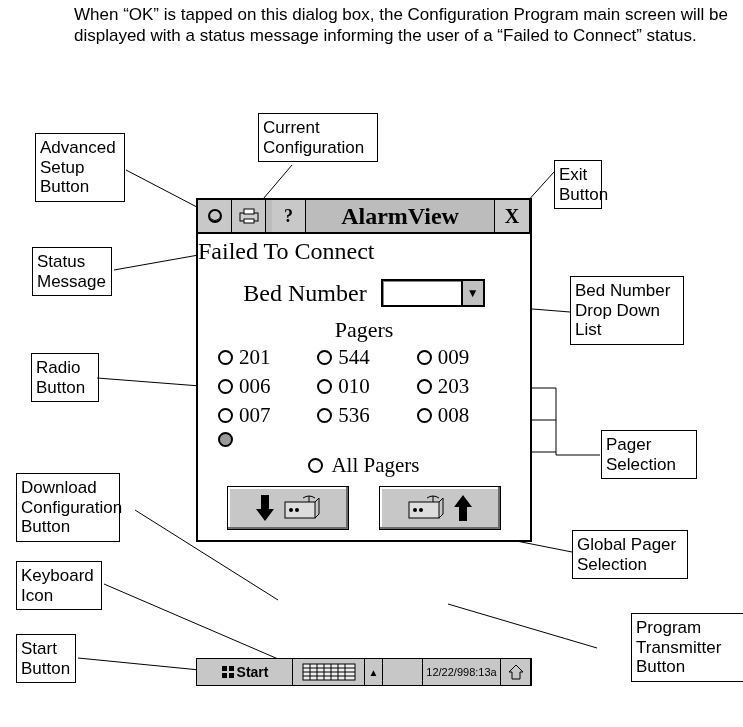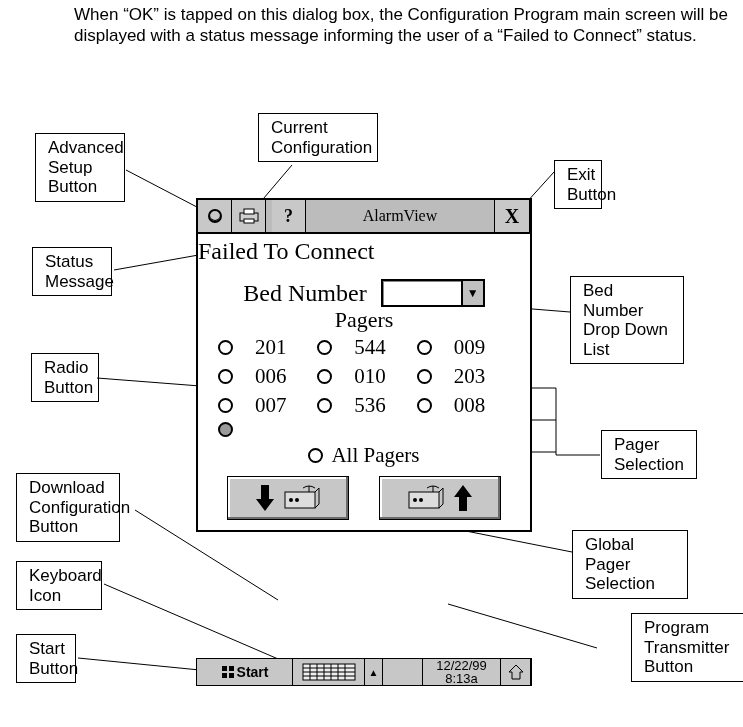--- a/index.html
+++ b/index.html
@@ -20,21 +20,21 @@
     width: 690px;
     font-size: 17px;
     line-height: 1.25;
     margin-left: 44px;
   }
   
   .callout {
     position: absolute;
     border: 1px solid #000;
     background: #fff;
-    padding: 4px 12px;
+    padding: 4px 4px;
     font-size: 17px;
     line-height: 1.15;
     white-space: pre-line;
   }
   
   svg.leaders {
     position: absolute;
     left: 0; top: 0;
     width: 743px; height: 727px;
     pointer-events: none;
@@ -66,22 +66,22 @@
     background: #c8c8c8;
   }
   .tb-adv { width: 34px; }
   .tb-cfg { width: 34px; }
   .tb-help{ width: 34px; }
   .tb-spacer { width: 6px; background:#bcbcbc; border:none; }
   .tb-title {
     flex: 1;
     display:flex; align-items:center; justify-content:center;
     font-family: "Times New Roman", serif;
-    font-weight: normal;
-    font-size: 16px;
+    font-weight: bold;
+    font-size: 24px;
     background: #bcbcbc;
   }
   .tb-exit { width: 36px; border-left:1px solid #000; }
   .tb-exit span { font-weight:bold; font-size:20px; font-family: "Times New Roman", serif;}
   .circle-icon {
     width:14px; height:14px; border:2px solid #000; border-radius:50%;
     box-shadow: inset 0 -1px 0 #000;
   }
   .printer-icon svg, .help-icon svg { display:block; }
   
@@ -108,31 +108,32 @@
   .bedselect .arrow {
     width:24px; border:2px solid #000;
     background:#c0c0c0;
     display:flex; align-items:center; justify-content:center;
     font-size:12px;
   }
   .pagers-head {
     text-align:center;
     font-family:"Times New Roman",serif;
     font-size:22px;
+    margin-top:10px;
   }
   .pagers-grid {
     display:grid;
     grid-template-columns: repeat(3, 1fr);
     column-gap: 6px;
     row-gap: 4px;
     padding: 0 20px;
     margin-top:2px;
   }
   .pager {
-    display:flex; align-items:center; gap:22px;
+    display:flex; align-items:center; gap:6px;
     font-family:"Times New Roman",serif;
     font-size:21px;
   }
   .radio {
     width:15px; height:15px; border:2px solid #000; border-radius:50%;
     flex:none;
     background:#fff;
   }
   .radio.filled { background:#9a9a9a; }
   .allpagers {
@@ -165,21 +166,21 @@
     border-right:1px solid #000;
     display:flex; align-items:center; justify-content:center;
   }
   .task-start { width:96px; font-weight:bold; gap:2px; }
   .task-start .flag {
     width:14px; height:14px; display:inline-block;
   }
   .task-kbd { width:72px; }
   .task-arrow { width:18px; font-size:10px; }
   .task-spacer { flex:1; background:#c7c7c7; }
-  .task-clock { width:78px; flex-direction:column; font-size:13px; line-height:1; }
+  .task-clock { width:78px; flex-direction:row; font-size:11px; line-height:1; }
   .task-home { width:30px; border-right:none; }
 </style>
 </head>
 <body>
 
 <div class="page">
 
   <div class="intro">When “OK” is tapped on this dialog box, the Configuration Program main screen will be displayed with a status message informing the user of a “Failed to Connect” status.</div>
 
   <div class="callout" style="left:35px; top:133px; width:90px">Advanced

